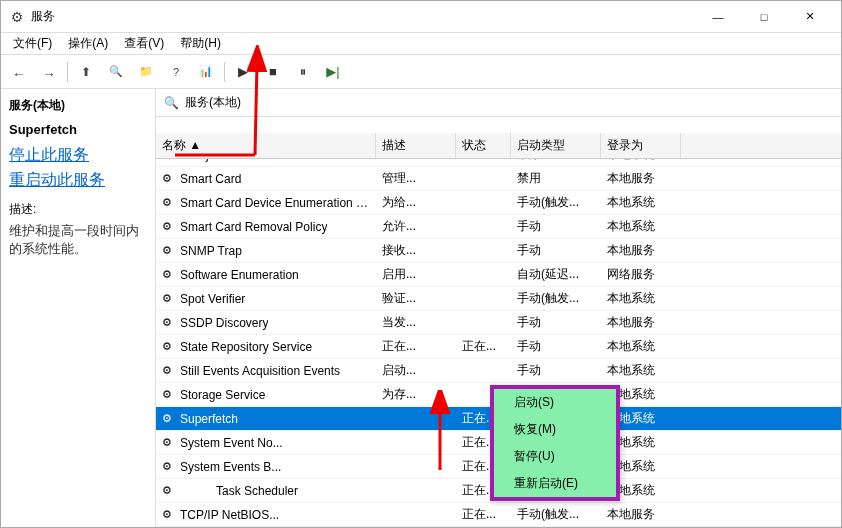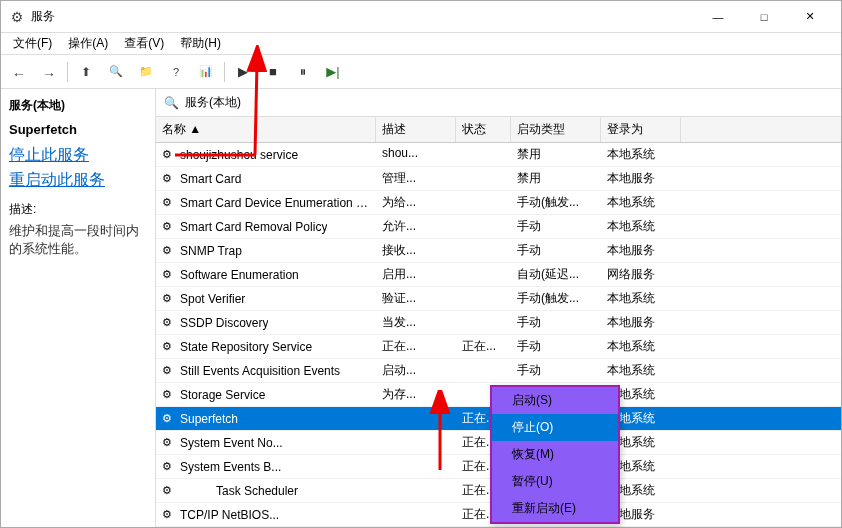--- a/index.html
+++ b/index.html
@@ -216,21 +216,21 @@
       flex: 1;
       overflow-y: auto;
       background: #fff;
     }
 
     .table-header {
       display: flex;
       background: #f5f5f5;
       border-bottom: 1px solid #ccc;
       position: sticky;
-      top: 0;
+      top: 16px;
       z-index: 10;
     }
 
     .table-header .col {
       padding: 4px 6px;
       font-size: 12px;
       color: #000;
       font-weight: normal;
       border-right: 1px solid #ddd;
       cursor: pointer;
@@ -264,22 +264,22 @@
     }
 
     .service-cell {
       display: flex;
       align-items: center;
     }
 
     
     .context-menu {
       position: absolute;
-      background: #8b5cf6;
-      border: 2px solid #a21caf;
+      background: #86efac;
+      border: 4px solid #a21caf;
       box-shadow: 2px 2px 6px rgba(0,0,0,0.2);
       z-index: 200;
       min-width: 130px;
     }
 
     .ctx-item {
       padding: 5px 20px;
       font-size: 12px;
       color: #000;
       cursor: pointer;
@@ -519,21 +519,20 @@
           </div>
 
       </div>
     </div>
   </div>
 
 </div>
 
 <div class="context-menu" id="context-menu" style="left: 490px; top: 385px;">
 <div class="ctx-item">启动(S)</div>
-    <div class="ctx-item highlighted">停止(O)</div>
     <div class="ctx-item">恢复(M)</div>
     <div class="ctx-item">暂停(U)</div>
     <div class="ctx-item">重新启动(E)</div>
   </div>
 
 <svg class="red-arrow" width="180" height="120" viewBox="0 0 180 120">
   <defs>
     <marker id="arrowhead" markerWidth="10" markerHeight="7" refX="3" refY="3.5" orient="auto">
       <polygon points="0 0, 10 3.5, 0 7" fill="#e00"></polygon>
     </marker>

